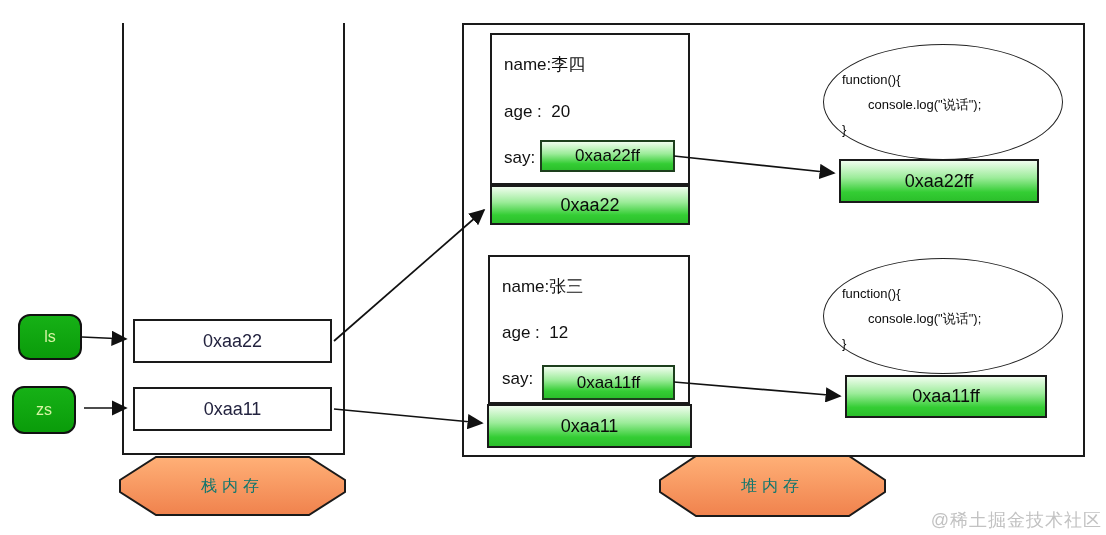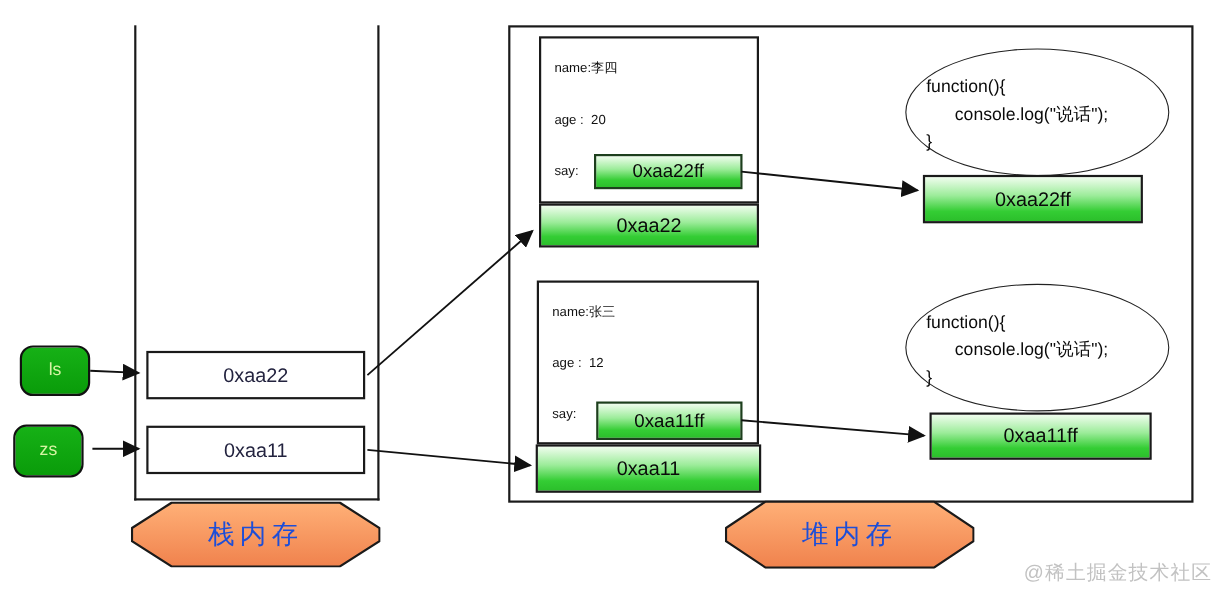--- a/index.html
+++ b/index.html
@@ -30,21 +30,21 @@
     position:absolute; background:#fff; border:2px solid #1a1a1a;
     display:flex; align-items:center; justify-content:center;
     font-size:18px; color:#23233f;
   }
   #stack-box-1 { left:133px; top:319px; width:195px; height:40px; }
   #stack-box-2 { left:133px; top:387px; width:195px; height:40px; }
   
   .object-box { position:absolute; background:#fff; border:2px solid #1a1a1a; }
   #object-1 { left:490px; top:33px;  width:196px; height:148px; }
   #object-2 { left:488px; top:255px; width:198px; height:145px; }
-  .obj-row { position:absolute; left:12px; font-size:12px; color:#111; white-space:pre; }
+  .obj-row { position:absolute; left:12px; font-size:17px; color:#111; white-space:pre; }
   
   .green-grad {
     background:linear-gradient(180deg,#f0fdee 0%,#9cec9a 42%,#34cd34 78%,#2bbf2b 100%);
   }
   .say-btn {
     position:absolute; border:2px solid #1d3f1d;
     display:flex; align-items:center; justify-content:center;
     font-size:17px; color:#0a0a0a;
   }
   #say-btn-1 { left:540px; top:140px; width:131px; height:28px; }
@@ -57,28 +57,28 @@
   #addr-bar-1 { left:490px; top:185px; width:196px; height:36px; }
   #addr-bar-2 { left:487px; top:404px; width:201px; height:40px; }
   #result-1   { left:839px; top:159px; width:196px; height:40px; }
   #result-2   { left:845px; top:375px; width:198px; height:39px; }
   
   .fn-ellipse {
     position:absolute; border:1.5px solid #222; border-radius:50%; background:#fff;
   }
   #fn-1 { left:823px; top:44px;  width:238px; height:114px; }
   #fn-2 { left:823px; top:258px; width:238px; height:114px; }
-  .fn-code { position:absolute; left:18px; top:22px; font-size:16px; color:#0a0a0a; line-height:25px; }
+  .fn-code { position:absolute; left:18px; top:22px; font-size:13px; color:#0a0a0a; line-height:25px; }
   .fn-line2 { padding-left:26px; }
   
   .octagon-wrap { position:absolute; display:flex; align-items:center; justify-content:center; }
   #octagon-stack { left:119px; top:456px; width:227px; height:60px; }
   #octagon-heap  { left:659px; top:455px; width:227px; height:62px; }
   .octagon-wrap svg { position:absolute; left:0; top:0; }
-  .octagon-label { position:relative; z-index:1; font-size:24px; color:#1d4ed8; letter-spacing:5px; }
+  .octagon-label { position:relative; z-index:1; font-size:16px; color:#0f766e; letter-spacing:5px; }
   
   .overlay { position:absolute; left:0; top:0; z-index:5; pointer-events:none; }
   
   .watermark {
     position:absolute; right:4px; top:508px; font-size:18px; color:#c2c2c2; letter-spacing:1px;
   }
 </style>
 </head>
 <body>
 

